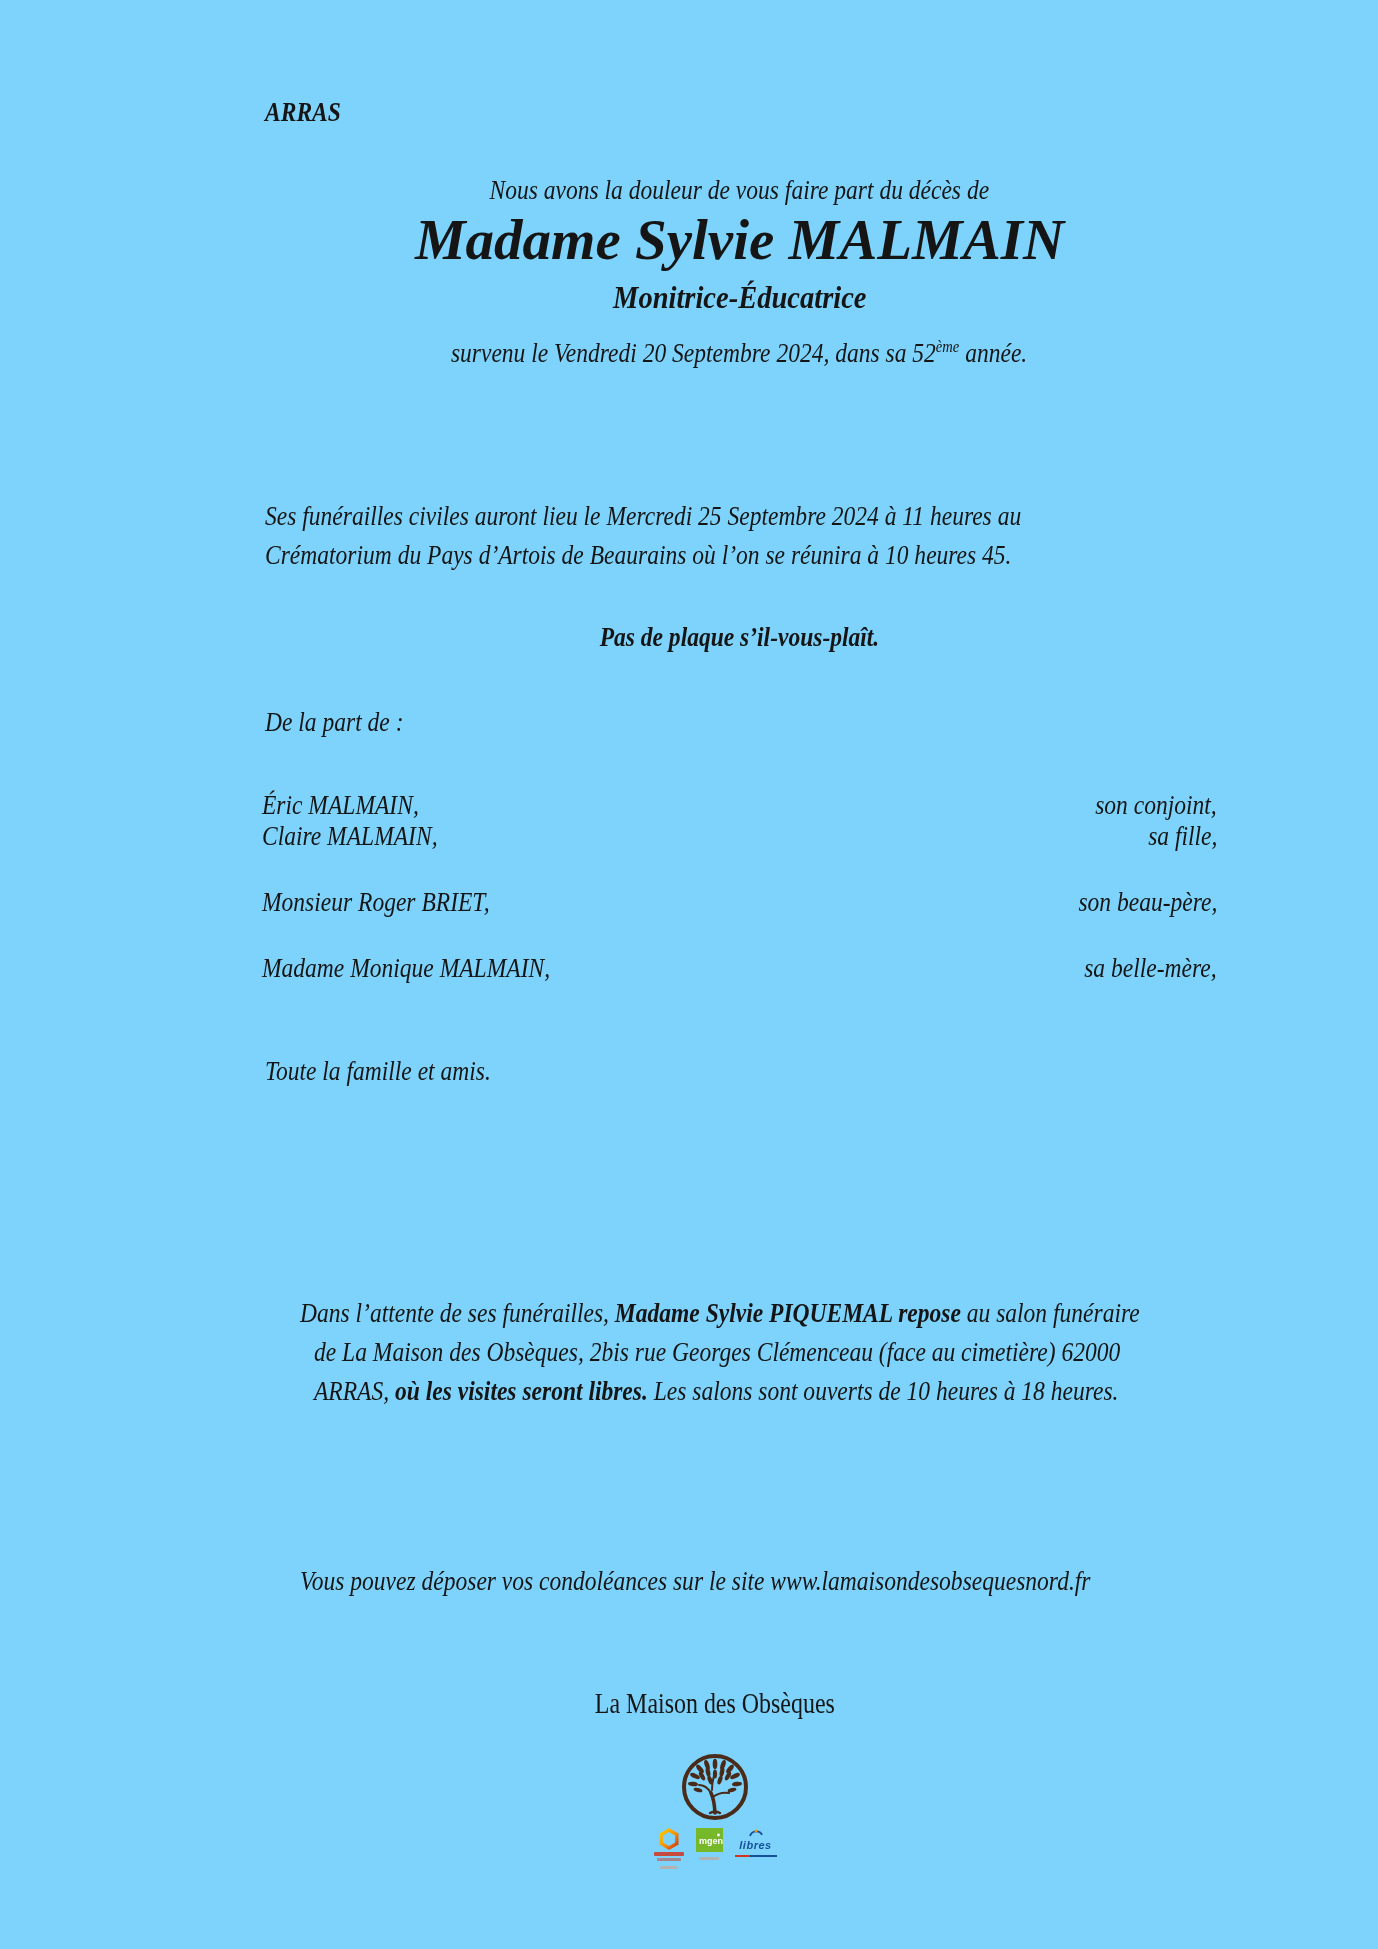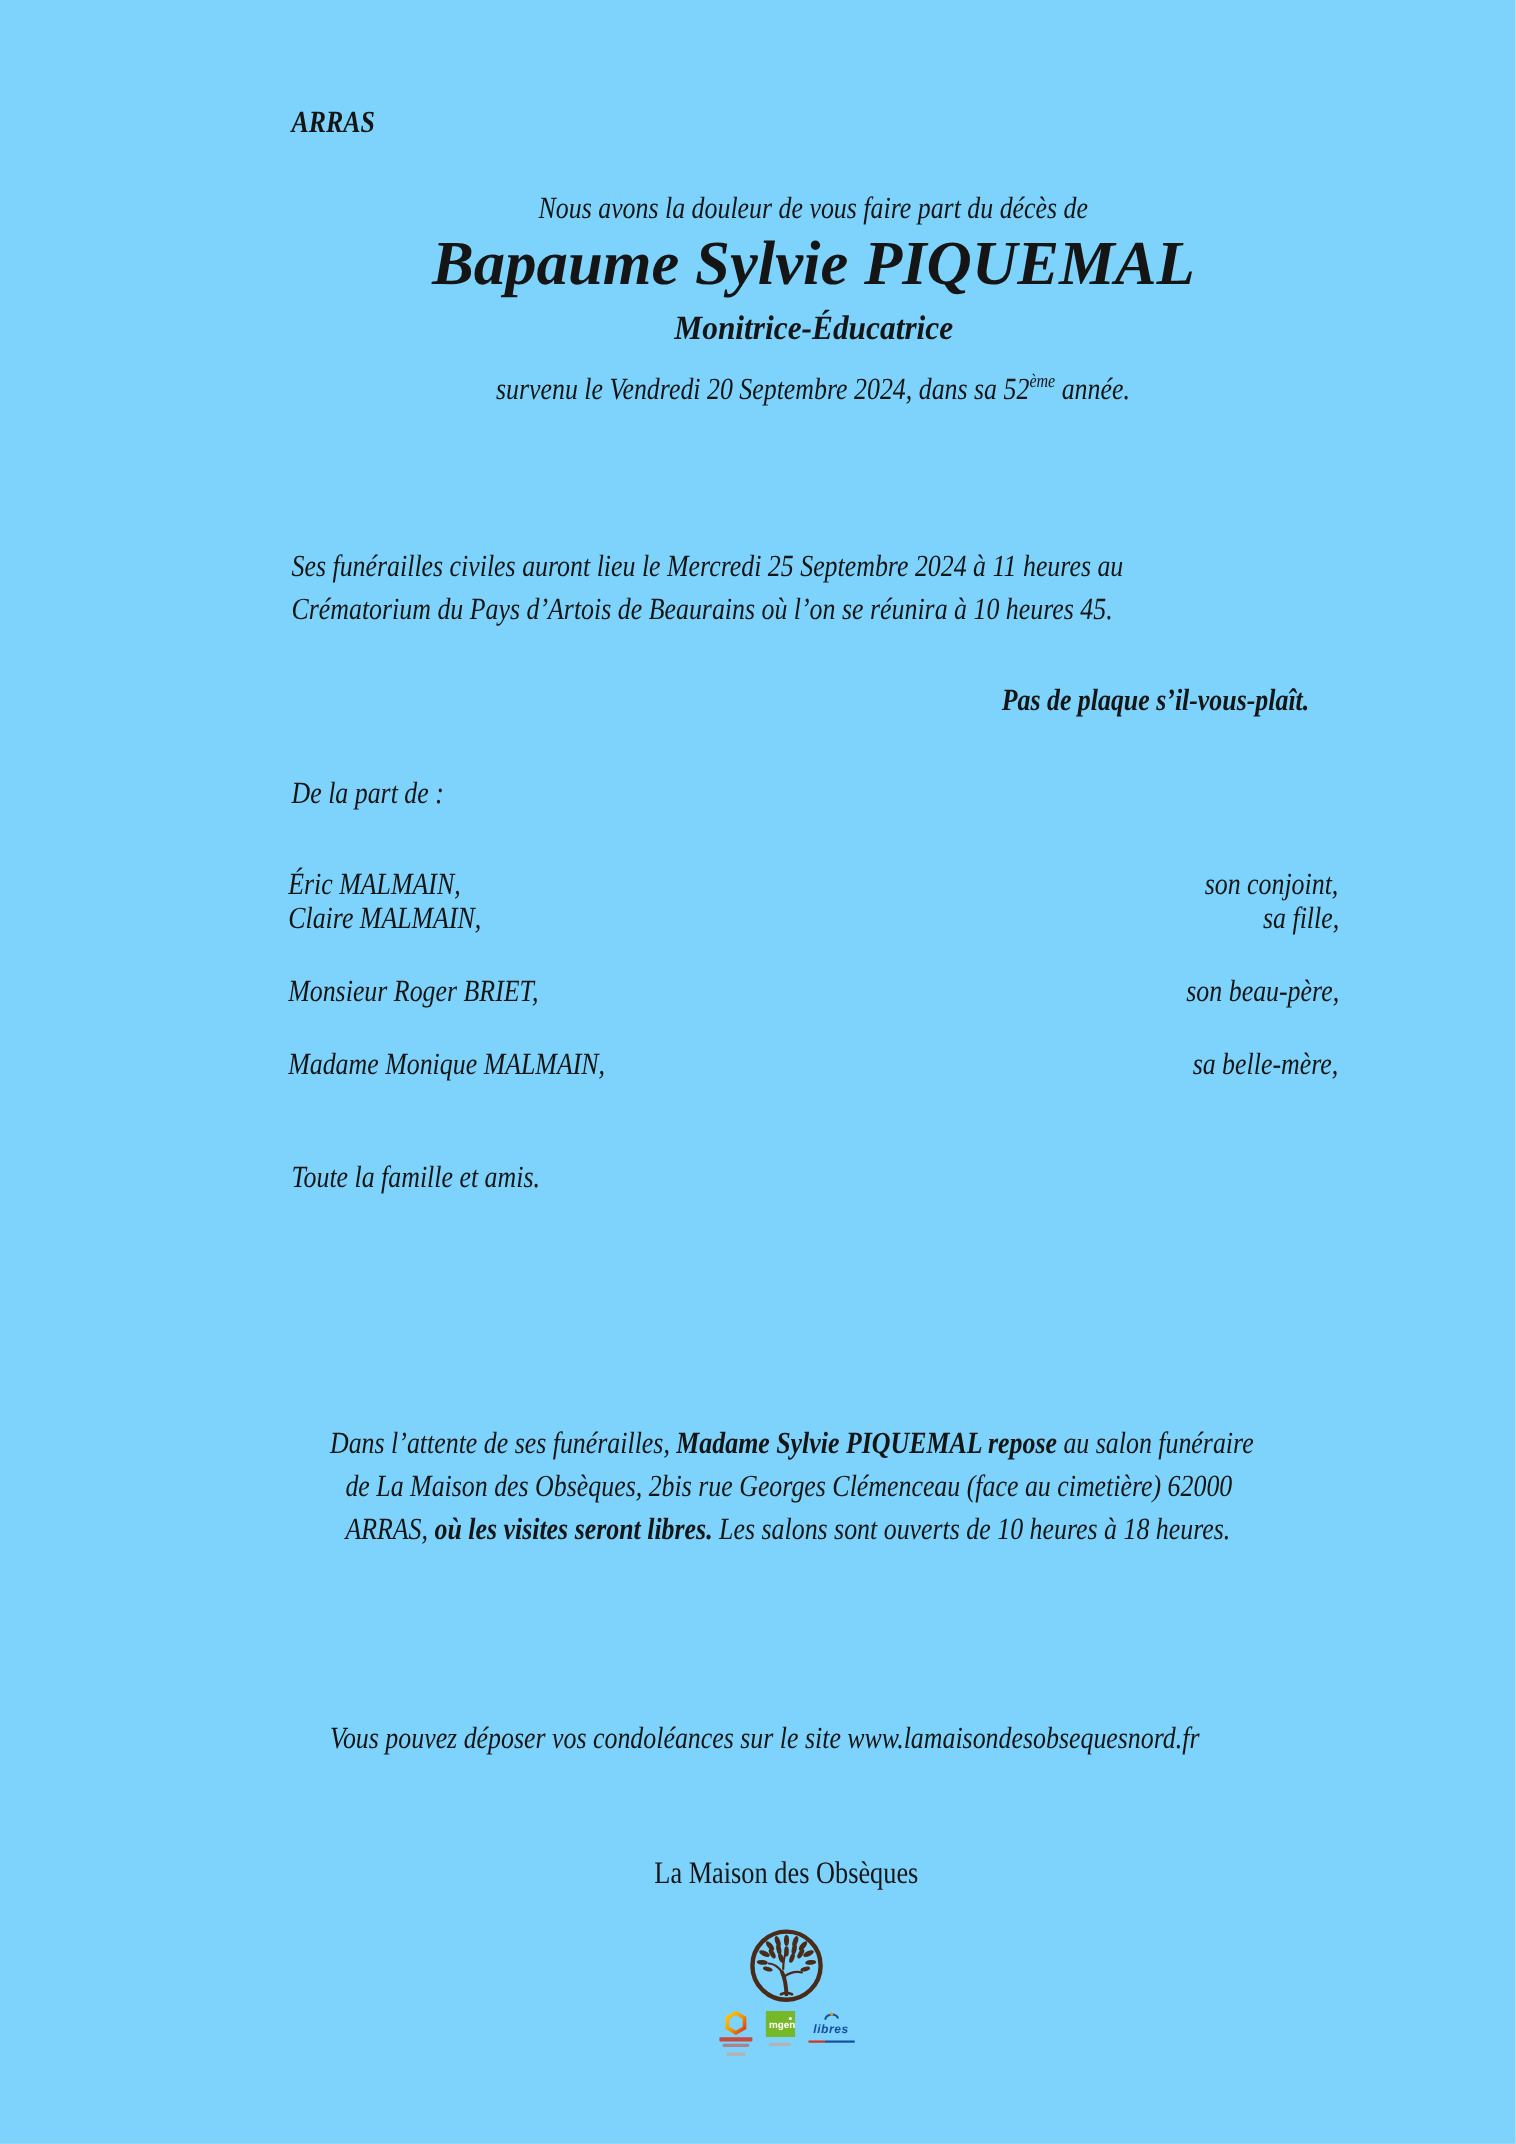--- a/index.html
+++ b/index.html
@@ -42,37 +42,37 @@
 
   <div class="abs it b body-txt" style="top:92px;left:265px;">
     <span class="sx-l">ARRAS</span>
   </div>
 
   <div class="col center it body-txt" style="top:170px;">
     <span class="sx-c">Nous avons la douleur de vous faire part du décès de</span>
   </div>
 
   <div class="col center title-txt" style="top:210px;">
-    <span class="nw">Bapaume Sylvie PIQUEMAL</span>
+    <span class="nw">Madame Sylvie MALMAIN</span>
   </div>
 
   <div class="col center subtitle-txt" style="top:281px;">
     <span class="sx-c" style="transform:scaleX(0.92);">Monitrice-Éducatrice</span>
   </div>
 
   <div class="col center it body-txt" style="top:327px;">
     <span class="sx-c"><span>survenu le Vendredi 20 Septembre 2024, dans sa 52</span><sup>ème</sup><span> année.</span></span>
   </div>
 
   <div class="abs it body-txt" style="top:496px;left:265px;">
     <div class="sx-l">Ses funérailles civiles auront lieu le Mercredi 25 Septembre 2024 à 11 heures au</div>
     <div class="sx-l">Crématorium du Pays d’Artois de Beaurains où l’on se réunira à 10 heures 45.</div>
   </div>
 
-  <div class="col center it b body-txt" style="top:617px;text-align:right;">
+  <div class="col center it b body-txt" style="top:617px;">
     <span class="sx-c">Pas de plaque s’il-vous-plaît.</span>
   </div>
 
   <div class="abs it body-txt" style="top:702px;left:265px;">
     <span class="sx-l">De la part de :</span>
   </div>
 
   <div class="col" style="top:789px;">
     <div class="fam-row">
       <span class="sx-l">Éric MALMAIN,</span>

